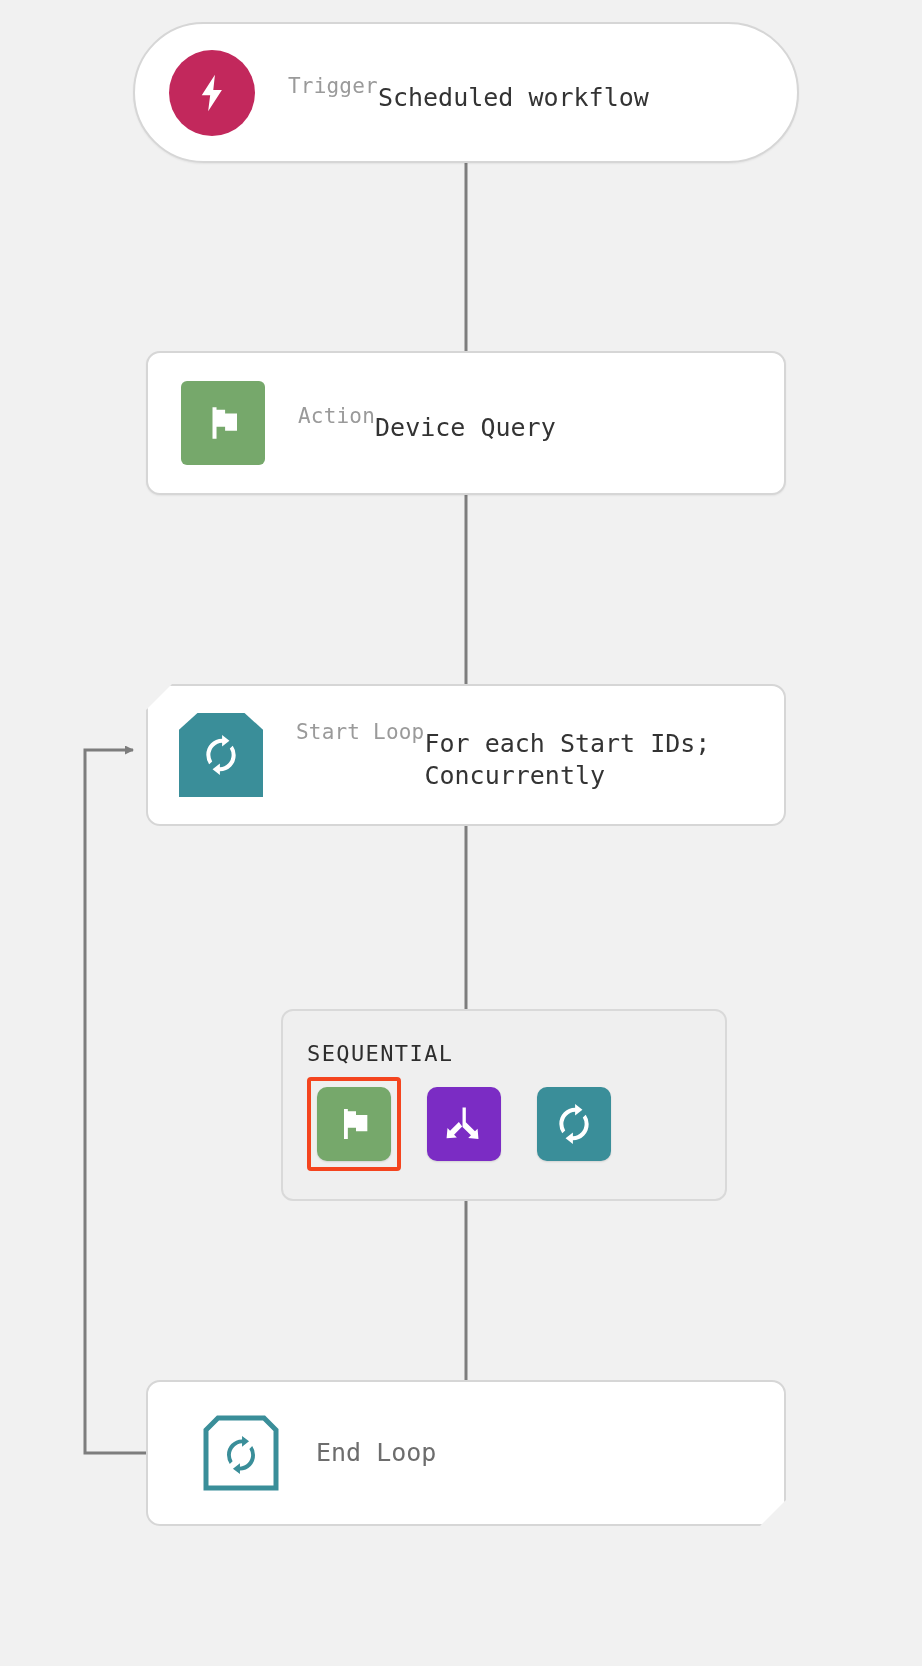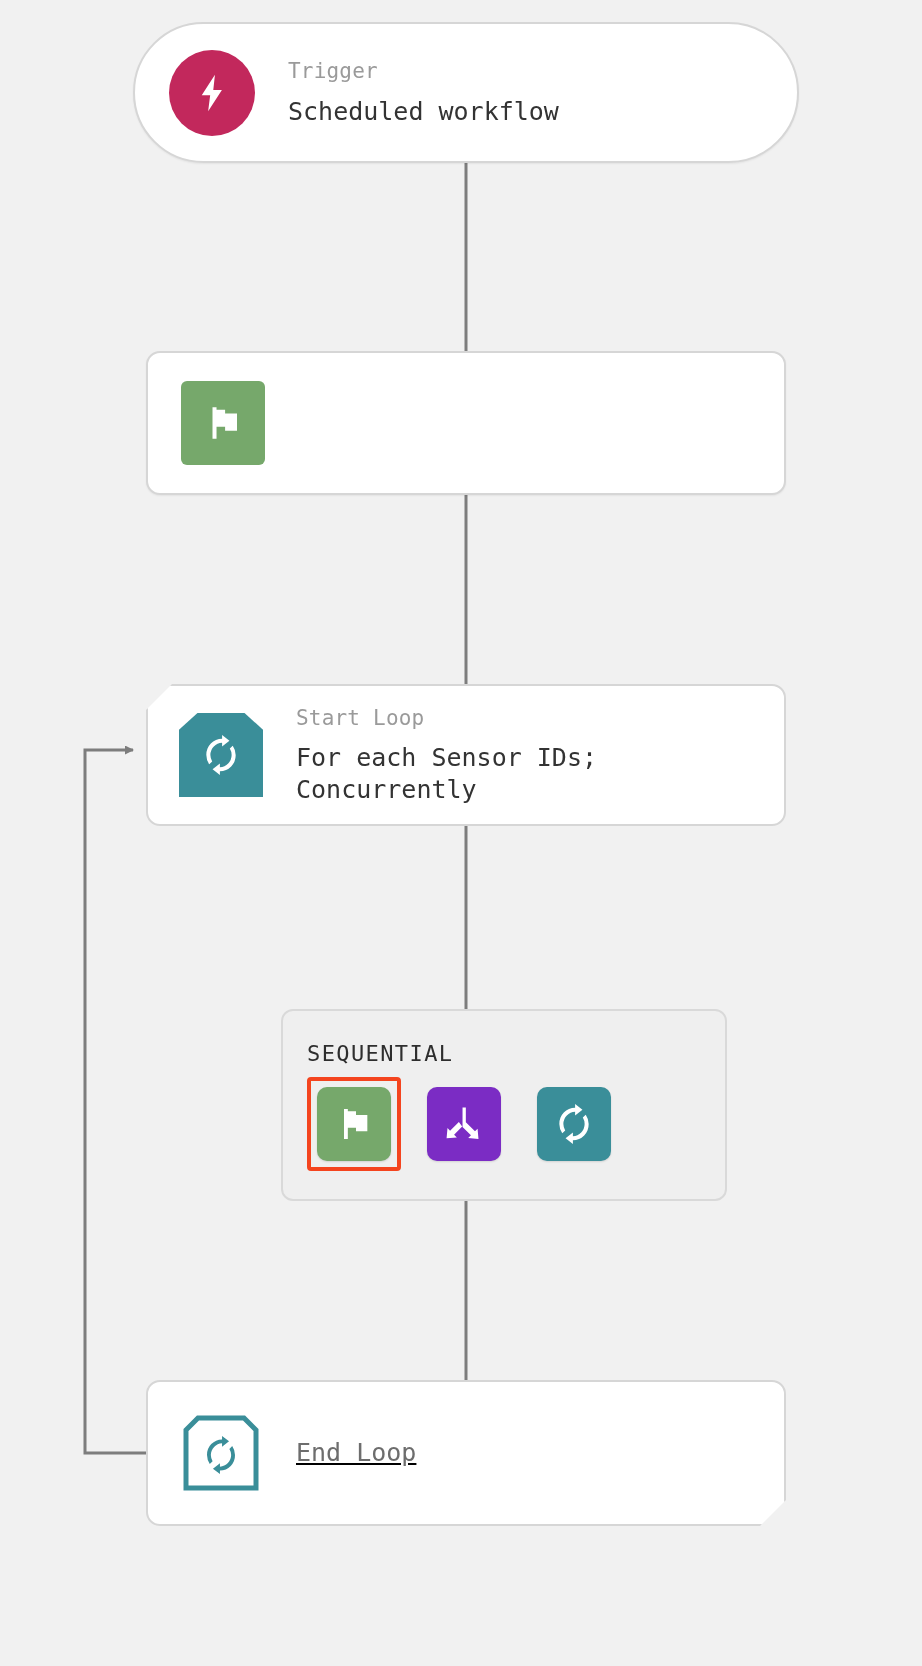--- a/index.html
+++ b/index.html
@@ -101,21 +101,21 @@
   }
   .badge.hex {
     
     clip-path: polygon(22% 0, 78% 0, 100% 20%, 100% 100%, 0 100%, 0 20%);
   }
   .badge svg { display: block; }
 
   
   .labels {
     display: flex;
-    flex-direction: column;
+    flex-direction: row;
     justify-content: flex-start;
   }
   .kicker {
     color: #9a9a9a;
     font-size: 21px;
     letter-spacing: 0.2px;
     line-height: 1.35;
     white-space: pre;
   }
   .title {
@@ -208,41 +208,45 @@
       </div>
     </div>
   </div>
 
   <div class="node rounded" style="left:146px; top:351px; width:640px; height:144px; padding:0 33px;">
     <div class="node-inner">
       <div class="badge rect" style="width:84px; height:84px; background:#76a86b;">
           <svg width="42" height="42" viewBox="0 0 24 24">
             <path d="M6 3 V21 H8.3 V14.2 H13.2 V16.4 H20 V6.6 H13.2 V4.4 H8.3 V3 Z" fill="#ffffff"></path>
           </svg>
+      </div>
+      <div class="labels" style="margin-left:33px;">
+        <div class="kicker">Action</div>
+        <div class="title">Device Query</div>
       </div>
     </div>
   </div>
 
   <div class="node loop-start" style="left:146px; top:684px; width:640px; height:142px;">
     <div class="clip"></div>
     <div class="node-inner" style="padding:16px 33px;border-radius:32px;">
       <div class="badge hex" style="width:84px; height:84px; background:#3a8e99;">
         <svg width="44" height="44" viewBox="0 0 24 24">
           <path d="M12 4.2 A7.8 7.8 0 0 1 19.8 12 h-2.6 l3.4 4.6 L17.2 12 h2.6" fill="none" stroke="#ffffff" stroke-width="0"></path>
           <path d="M12.6 3.1 V1.1 L16.6 4.2 L12.6 7.3 V5.3 A6.8 6.8 0 0 0 6.2 12
                    A6.8 6.8 0 0 0 7.2 15.5 L5.6 17.1 A9 9 0 0 1 4 12
                    A8.7 8.7 0 0 1 12.6 3.1 Z" fill="#ffffff"></path>
           <path d="M11.4 20.9 V22.9 L7.4 19.8 L11.4 16.7 V18.7
                    A6.8 6.8 0 0 0 17.8 12 A6.8 6.8 0 0 0 16.8 8.5 L18.4 6.9
                    A9 9 0 0 1 20 12 A8.7 8.7 0 0 1 11.4 20.9 Z" fill="#ffffff"></path>
         </svg>
       </div>
       <div class="labels" style="margin-left:33px;">
         <div class="kicker">Start Loop</div>
-        <div class="title">For each Sensor IDs;
+        <div class="title">For each Start IDs;
 Concurrently</div>
       </div>
     </div>
   </div>
 
   <div id="seq-group" style="left:281px; top:1009px; width:446px; height:192px;">
     <div id="seq-label">SEQUENTIAL</div>
     <div class="seq-row">
 
       <div class="seq-chip-wrap selected">
@@ -275,21 +279,21 @@
                      A9 9 0 0 1 20 12 A8.7 8.7 0 0 1 11.4 20.9 Z" fill="#ffffff"></path>
           </svg>
         </div>
       </div>
 
     </div>
   </div>
 
   <div class="node loop-end" style="left:146px; top:1380px; width:640px; height:146px;">
     <div class="clip"></div>
-    <div class="node-inner" style="padding:0 33px;text-decoration:underline;">
+    <div class="node-inner" style="padding:0 53px;">
       <div class="badge hex" style="width:84px; height:84px; background:transparent; border:0;">
         <svg width="84" height="84" viewBox="0 0 84 84">
           <path d="M19 7 H65 L77 19 V77 H7 V19 Z" fill="#ffffff" stroke="#3a8e99" stroke-width="5" transform="translate(0,0)"></path>
           <g transform="translate(42,44) scale(1.75) translate(-12,-12)">
             <path d="M12.6 3.1 V1.1 L16.6 4.2 L12.6 7.3 V5.3 A6.8 6.8 0 0 0 6.2 12
                      A6.8 6.8 0 0 0 7.2 15.5 L5.6 17.1 A9 9 0 0 1 4 12
                      A8.7 8.7 0 0 1 12.6 3.1 Z" fill="#3a8e99"></path>
             <path d="M11.4 20.9 V22.9 L7.4 19.8 L11.4 16.7 V18.7
                      A6.8 6.8 0 0 0 17.8 12 A6.8 6.8 0 0 0 16.8 8.5 L18.4 6.9
                      A9 9 0 0 1 20 12 A8.7 8.7 0 0 1 11.4 20.9 Z" fill="#3a8e99"></path>

